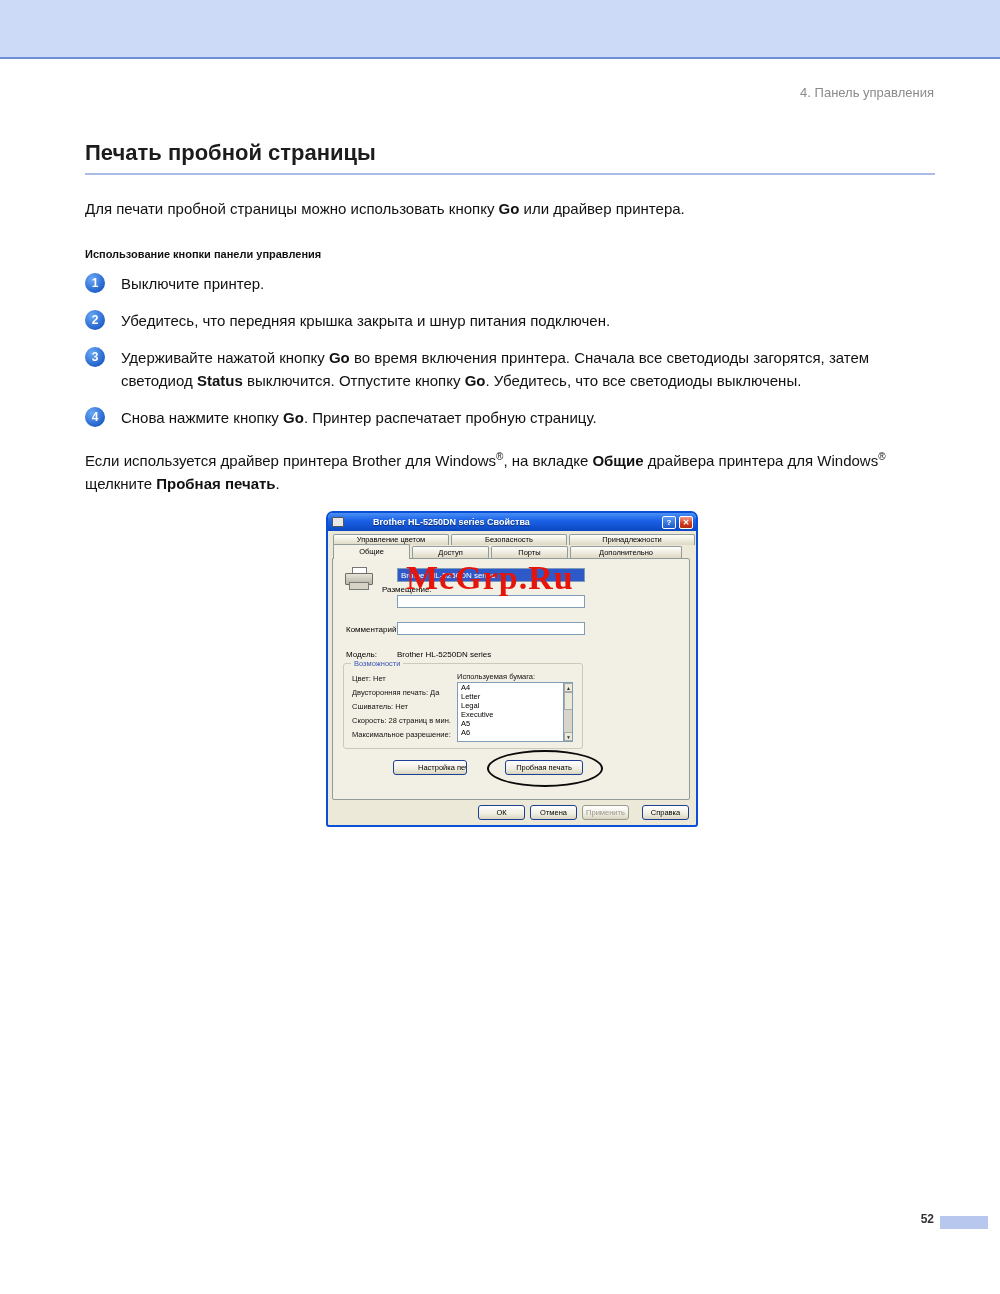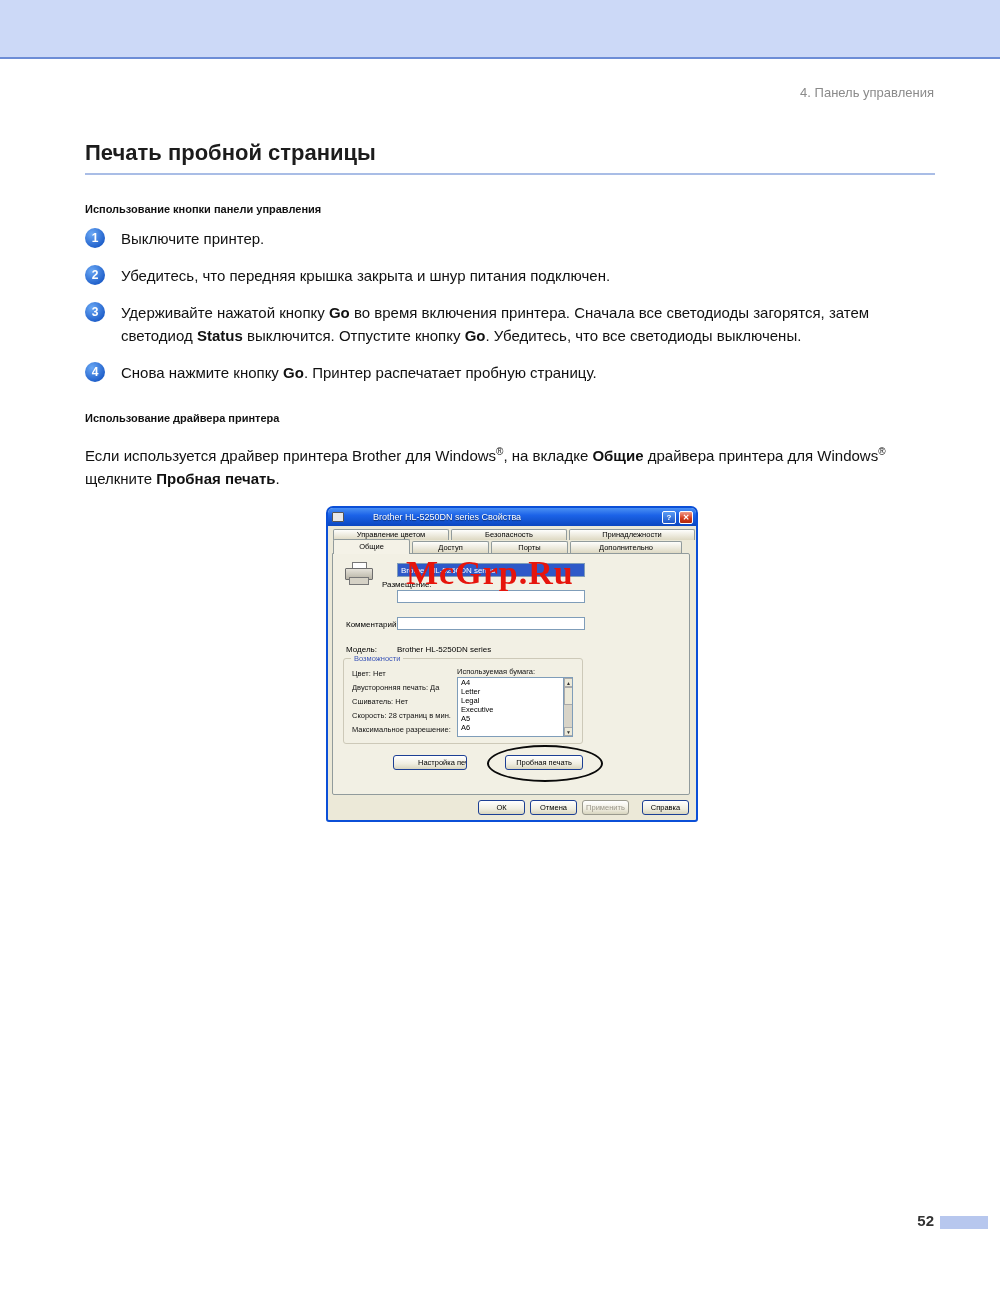--- a/index.html
+++ b/index.html
@@ -30,21 +30,21 @@
 
   
   .dialog-wrap { margin-top:16px; margin-left:241px; width:372px; }
   .xp-dialog { position:relative; width:368px; height:312px; background:#ece9d8;
                border:2px solid #0b4fd7; border-radius:7px 7px 3px 3px; box-sizing:content-box; }
   .xp-titlebar { position:absolute; top:0; left:0; right:0; height:18px;
                  border-radius:5px 5px 0 0;
                  background:linear-gradient(180deg,#4a90f4 0%,#1c63e8 40%,#0b47c0 100%);
                  display:flex; align-items:center; padding:0 3px 0 4px; gap:3px; box-sizing:border-box; }
   .xp-title-icon { width:10px; height:8px; background:#e8e8e8; border:1px solid #555; border-radius:1px; flex:0 0 auto; }
-  .xp-title-text { color:#fff; font-size:9px; font-weight:normal; flex:1;
+  .xp-title-text { color:#fff; font-size:9px; font-weight:bold; flex:1;
                    white-space:nowrap; overflow:hidden; text-shadow:0 1px 1px rgba(0,0,0,0.5);padding-left:26px; }
   .xp-cap-btn { width:14px; height:13px; border-radius:2px; border:1px solid #fff; color:#fff;
                 font-size:8px; line-height:11px; text-align:center; font-weight:bold; flex:0 0 auto; box-sizing:border-box; }
   .xp-btn-help { background:linear-gradient(#5a9bf5,#2058c8); }
   .xp-btn-close { background:linear-gradient(#f09a8a,#d33817 60%,#b02a0c); }
 
   .tab-row { position:absolute; left:5px; display:flex; gap:2px; }
   .row1 { top:21px; }
   .row2 { top:33px; }
   .tab { height:12px; line-height:12px; font-size:7.5px; text-align:center;
@@ -105,36 +105,37 @@
   .btn-ok     { left:150px; top:292px; width:47px; }
   .btn-cancel { left:202px; top:292px; width:47px; }
   .btn-apply  { left:254px; top:292px; width:47px; color:#9a968a; border-color:#9a9a8e; }
   .btn-help2  { left:314px; top:292px; width:47px; }
 
   .watermark { position:absolute; left:78px; top:46px; font-family:"Liberation Serif", serif;
                font-weight:bold; font-size:34px; color:#e6150c; z-index:6; letter-spacing:1px;
                pointer-events:none; }
 
   
-  .footer-page { position:absolute; top:1212px; right:66px; font-size:15px; font-weight:bold; color:#333;text-align:right; }
+  .footer-page { position:absolute; top:1212px; right:66px; font-size:12px; font-weight:bold; color:#333;text-align:right; }
   .footer-bar  { position:absolute; top:1216px; right:12px; width:48px; height:13px; background:#b7c7ee; }
 </style>
 </head>
 <body>
 
 <div class="page">
 
   <div class="top-band"></div>
   <div class="header-right">4. Панель управления</div>
 
   <div class="content">
 
     <h1 class="title">Печать пробной страницы</h1>
     <div class="title-rule"></div>
 
+    <p class="body-text intro"><span>Для печати пробной страницы можно использовать кнопку </span><b>Go</b><span> или драйвер принтера.</span></p>
 
     <h2 class="subheading">Использование кнопки панели управления</h2>
 
     <div class="steps">
 
       <div class="step">
         <span class="badge">1</span>
         <p class="step-text"><span>Выключите принтер.</span></p>
       </div>
 
@@ -148,21 +149,20 @@
         <p class="step-text"><span>Удерживайте нажатой кнопку </span><b>Go</b><span> во время включения принтера. Сначала все светодиоды загорятся, затем светодиод </span><b>Status</b><span> выключится. Отпустите кнопку </span><b>Go</b><span>. Убедитесь, что все светодиоды выключены.</span></p>
       </div>
 
       <div class="step">
         <span class="badge">4</span>
         <p class="step-text"><span>Снова нажмите кнопку </span><b>Go</b><span>. Принтер распечатает пробную страницу.</span></p>
       </div>
 
     </div>
 
-    <h2 class="subheading">Использование драйвера принтера</h2>
 
     <p class="body-text driver-p"><span>Если используется драйвер принтера Brother для Windows</span><sup class="reg">®</sup><span>, на вкладке </span><b>Общие</b><span> драйвера принтера для Windows</span><sup class="reg">®</sup><span> щелкните </span><b>Пробная печать</b><span>.</span></p>
 
     <div class="dialog-wrap">
       <div class="xp-dialog">
 
         <div class="xp-titlebar">
           <span class="xp-title-icon"></span>
           <span class="xp-title-text">Brother HL-5250DN series Свойства</span>
           <span class="xp-cap-btn xp-btn-help">?</span>

